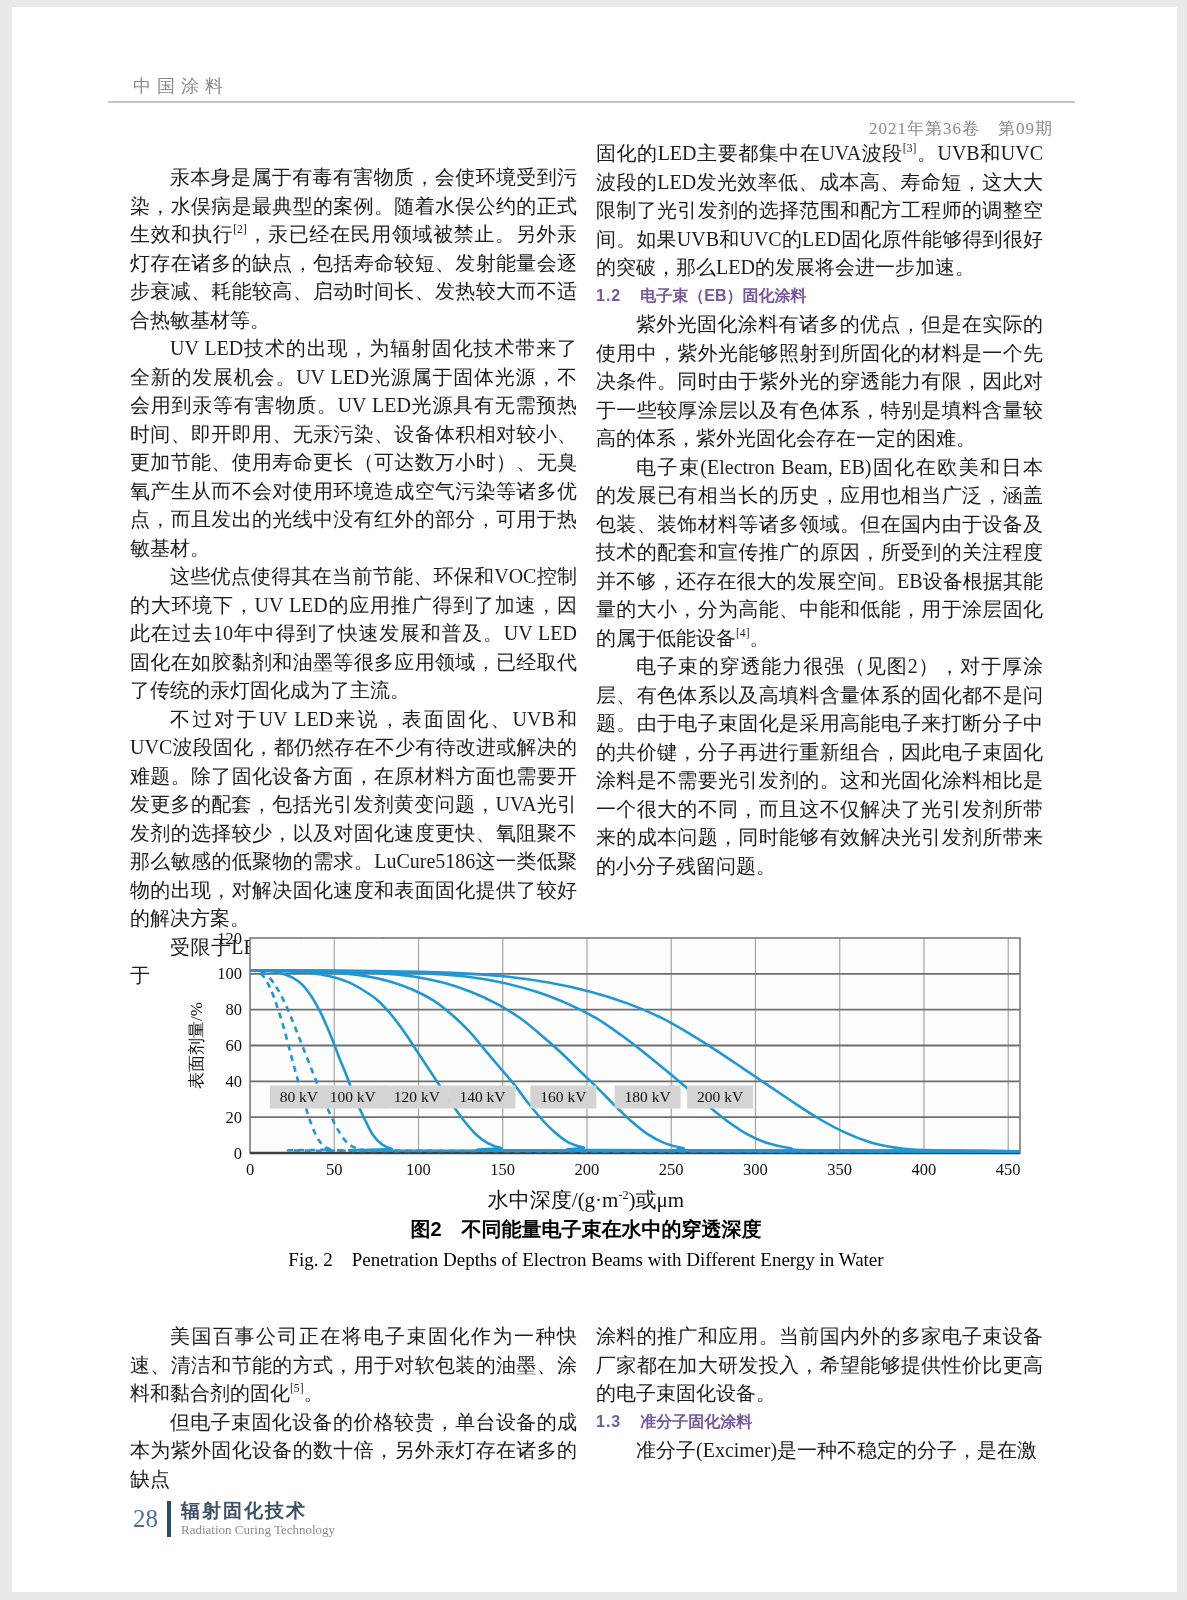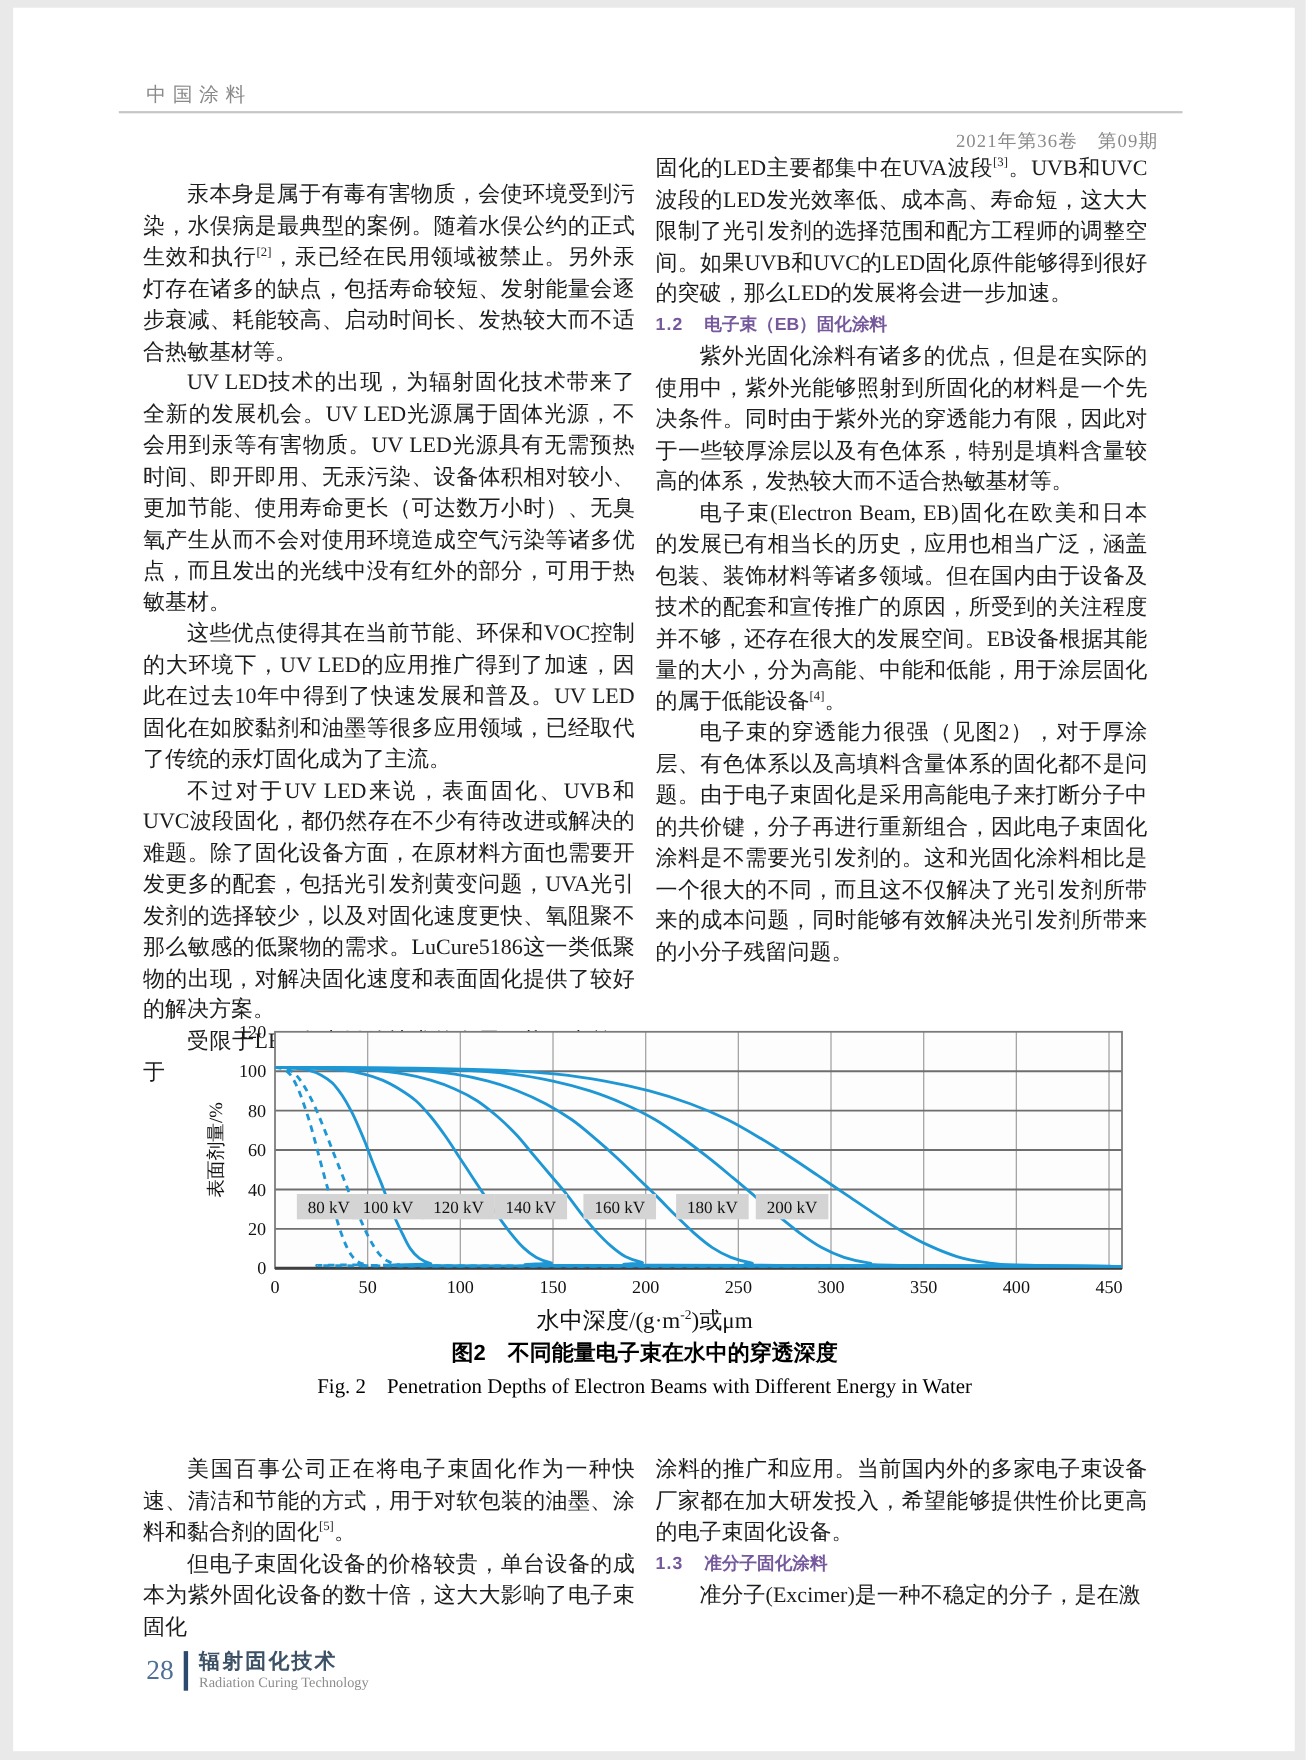--- a/index.html
+++ b/index.html
@@ -44,21 +44,21 @@
 <div class="col" style="left:130px;top:139px;width:447px;margin-top:24px;">
     <p class="ind">汞本身是属于有毒有害物质，会使环境受到污染，水俣病是最典型的案例。随着水俣公约的正式生效和执行<sup>[2]</sup>，汞已经在民用领域被禁止。另外汞灯存在诸多的缺点，包括寿命较短、发射能量会逐步衰减、耗能较高、启动时间长、发热较大而不适合热敏基材等。</p>
     <p class="ind">UV LED技术的出现，为辐射固化技术带来了全新的发展机会。UV LED光源属于固体光源，不会用到汞等有害物质。UV LED光源具有无需预热时间、即开即用、无汞污染、设备体积相对较小、更加节能、使用寿命更长（可达数万小时）、无臭氧产生从而不会对使用环境造成空气污染等诸多优点，而且发出的光线中没有红外的部分，可用于热敏基材。</p>
     <p class="ind">这些优点使得其在当前节能、环保和VOC控制的大环境下，UV LED的应用推广得到了加速，因此在过去10年中得到了快速发展和普及。UV LED固化在如胶黏剂和油墨等很多应用领域，已经取代了传统的汞灯固化成为了主流。</p>
     <p class="ind">不过对于UV LED来说，表面固化、UVB和UVC波段固化，都仍然存在不少有待改进或解决的难题。除了固化设备方面，在原材料方面也需要开发更多的配套，包括光引发剂黄变问题，UVA光引发剂的选择较少，以及对固化速度更快、氧阻聚不那么敏感的低聚物的需求。LuCure5186这一类低聚物的出现，对解决固化速度和表面固化提供了较好的解决方案。</p>
     <p class="ind">受限于LED发光元件技术的发展现状，当前用于</p>
   </div>
 <div class="col" style="left:596px;top:139px;width:447px;">
     <p class="">固化的LED主要都集中在UVA波段<sup>[3]</sup>。UVB和UVC波段的LED发光效率低、成本高、寿命短，这大大限制了光引发剂的选择范围和配方工程师的调整空间。如果UVB和UVC的LED固化原件能够得到很好的突破，那么LED的发展将会进一步加速。</p>
     <div class="sec-h"><span class="h-num">1.2</span><span>电子束（EB）固化涂料</span></div>
-    <p class="ind">紫外光固化涂料有诸多的优点，但是在实际的使用中，紫外光能够照射到所固化的材料是一个先决条件。同时由于紫外光的穿透能力有限，因此对于一些较厚涂层以及有色体系，特别是填料含量较高的体系，发热较大而不适合热敏基材等。</p>
+    <p class="ind">紫外光固化涂料有诸多的优点，但是在实际的使用中，紫外光能够照射到所固化的材料是一个先决条件。同时由于紫外光的穿透能力有限，因此对于一些较厚涂层以及有色体系，特别是填料含量较高的体系，紫外光固化会存在一定的困难。</p>
     <p class="ind">电子束(Electron Beam, EB)固化在欧美和日本的发展已有相当长的历史，应用也相当广泛，涵盖包装、装饰材料等诸多领域。但在国内由于设备及技术的配套和宣传推广的原因，所受到的关注程度并不够，还存在很大的发展空间。EB设备根据其能量的大小，分为高能、中能和低能，用于涂层固化的属于低能设备<sup>[4]</sup>。</p>
     <p class="ind">电子束的穿透能力很强（见图2），对于厚涂层、有色体系以及高填料含量体系的固化都不是问题。由于电子束固化是采用高能电子来打断分子中的共价键，分子再进行重新组合，因此电子束固化涂料是不需要光引发剂的。这和光固化涂料相比是一个很大的不同，而且这不仅解决了光引发剂所带来的成本问题，同时能够有效解决光引发剂所带来的小分子残留问题。</p>
   </div>
 
 <figure class="abs figwrap" style="margin:0;">
   <svg id="plot" width="860" height="300" viewBox="0 0 860 300" style="position:absolute;left:180px;top:905px;">
       <rect x="70" y="33" width="770" height="215" fill="#fdfdfd"></rect>
       <line x1="154.24507658643324" y1="33" x2="154.24507658643324" y2="248" stroke="#a6a6a6" stroke-width="1.2"></line>
       <line x1="238.4901531728665" y1="33" x2="238.4901531728665" y2="248" stroke="#a6a6a6" stroke-width="1.2"></line>
       <line x1="322.7352297592998" y1="33" x2="322.7352297592998" y2="248" stroke="#a6a6a6" stroke-width="1.2"></line>
@@ -123,21 +123,21 @@
       <text x="62" y="38.5" text-anchor="end" font-size="16.5" fill="#111">120</text>
       <text x="22" y="140.5" text-anchor="middle" font-size="17" fill="#111" transform="rotate(-90 22 140.5)">表面剂量/%</text>
     </svg>
   <div class="xlabel">水中深度/(g·m<sup>-2</sup>)或μm</div>
   <div class="cap-cn">图2　不同能量电子束在水中的穿透深度</div>
   <div class="cap-en">Fig. 2　Penetration Depths of Electron Beams with Different Energy in Water</div>
 </figure>
 
 <div class="col" style="left:130px;top:1322px;width:447px;">
     <p class="ind">美国百事公司正在将电子束固化作为一种快速、清洁和节能的方式，用于对软包装的油墨、涂料和黏合剂的固化<sup>[5]</sup>。</p>
-    <p class="ind">但电子束固化设备的价格较贵，单台设备的成本为紫外固化设备的数十倍，这大大影响了电子束固化</p>
+    <p class="ind">但电子束固化设备的价格较贵，单台设备的成本为紫外固化设备的数十倍，另外汞灯存在诸多的缺点</p>
   </div>
 <div class="col" style="left:596px;top:1322px;width:447px;">
     <p class="">涂料的推广和应用。当前国内外的多家电子束设备厂家都在加大研发投入，希望能够提供性价比更高的电子束固化设备。</p>
     <div class="sec-h"><span class="h-num">1.3</span><span>准分子固化涂料</span></div>
     <p class="ind">准分子(Excimer)是一种不稳定的分子，是在激</p>
   </div>
 
 <div class="abs footer">
   <span class="f-num">28</span>
   <span class="f-bar"></span>

